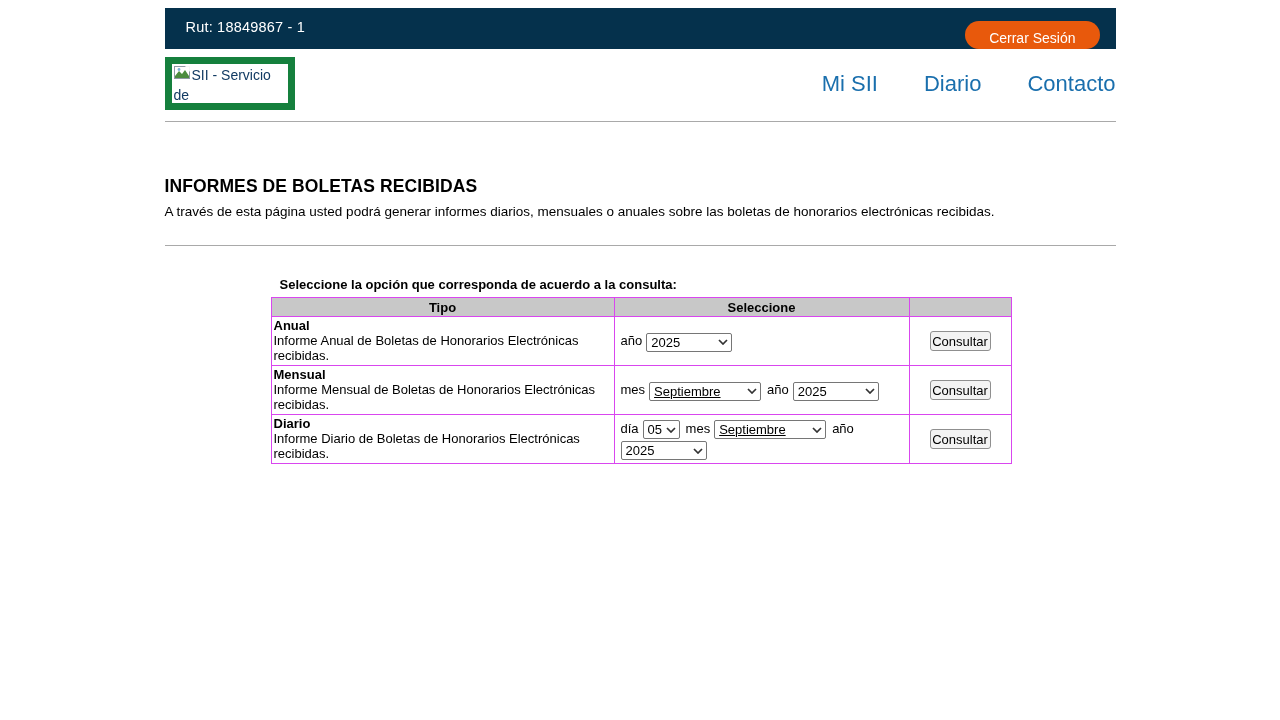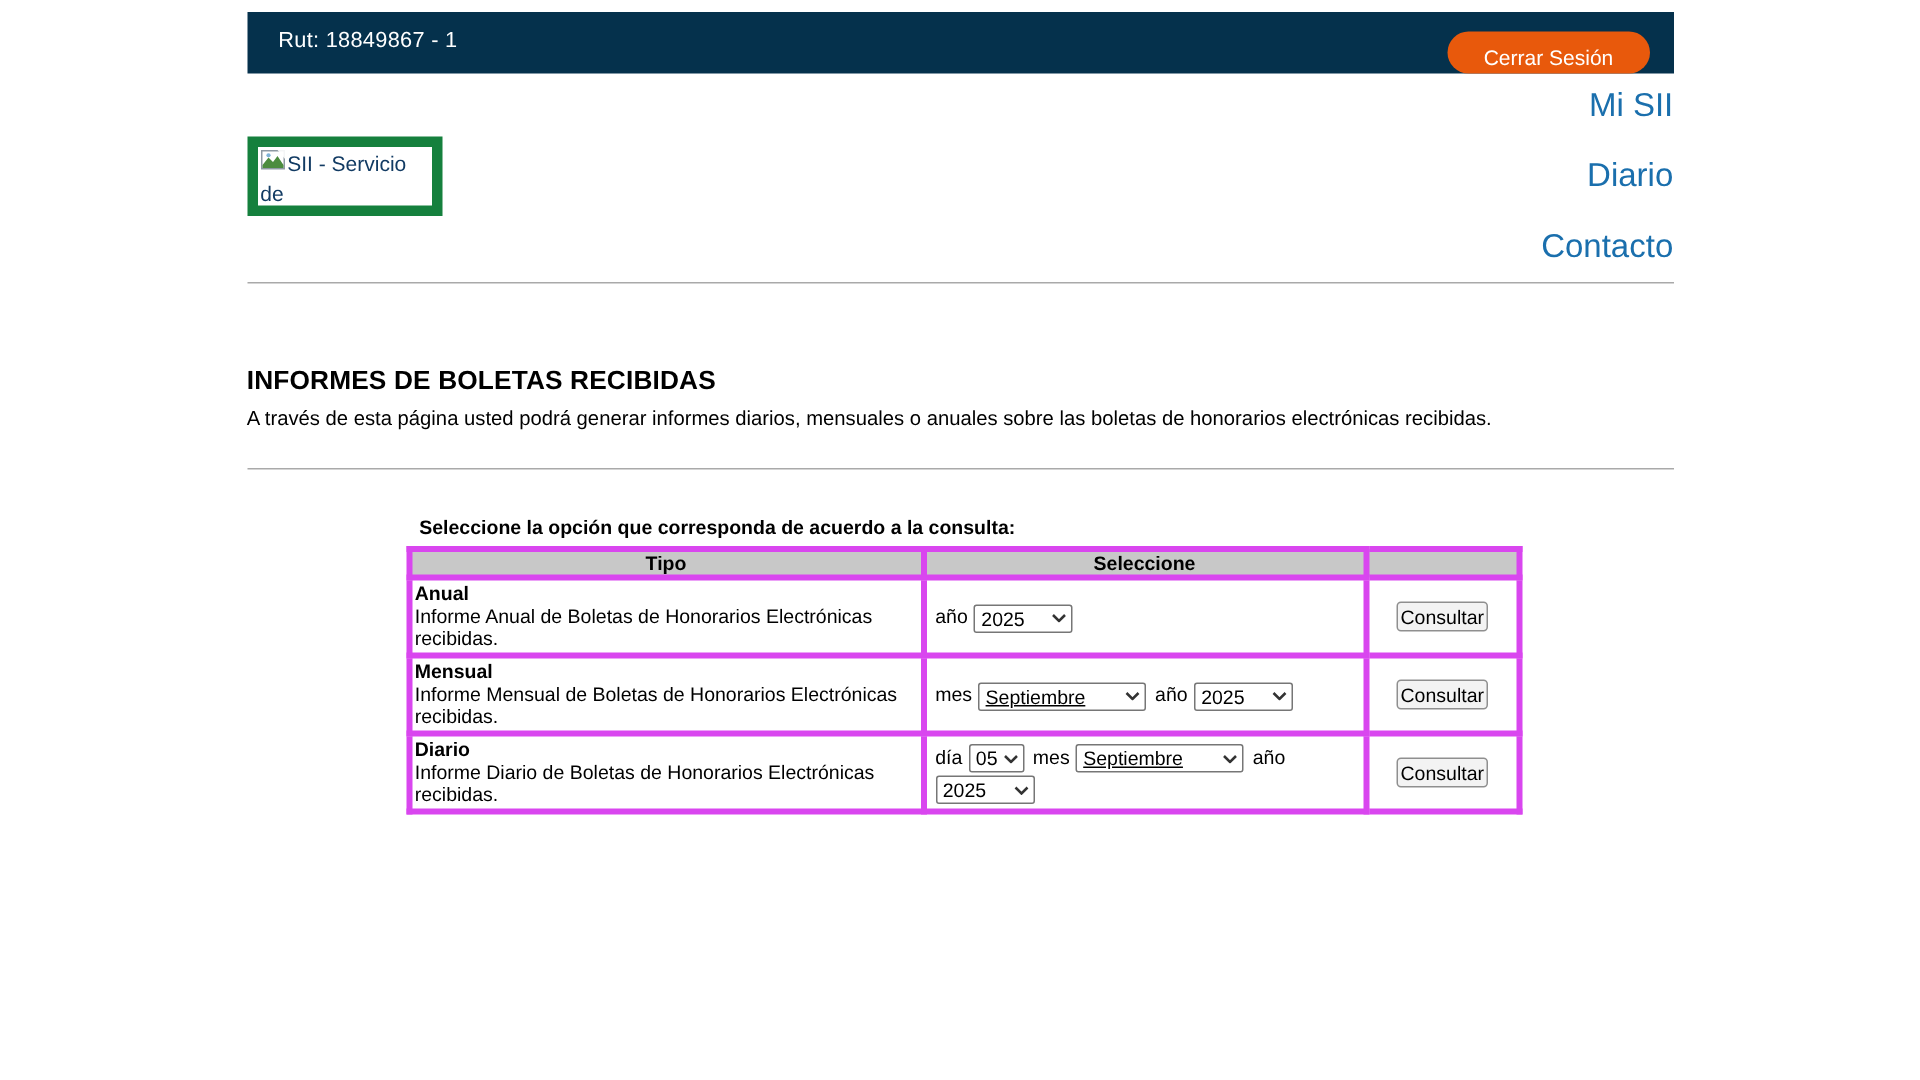--- a/index.html
+++ b/index.html
@@ -37,42 +37,42 @@
   .header-row{
     display:flex;align-items:center;justify-content:space-between;
     padding:8px 0 11px 0;
   }
   .logo-box{
     width:130px;height:53px;border:7px solid #15803d;
     overflow:hidden;padding:1px 2px;cursor:pointer;
     color:var(--logo-text);font-size:14px;line-height:20px;
   }
   .broken-img-icon{vertical-align:baseline;margin-right:1px;}
-  .nav{display:flex;align-items:flex-end;gap:21px;flex-direction:column;}
+  .nav{display:flex;align-items:flex-end;gap:46px;}
   .nav a{
     color:var(--link);text-decoration:none;font-size:22px;cursor:pointer;
   }
   .header-divider{border:none;border-top:1px solid #a9a9a9;margin:0;}
 
   
   .page-title{
     margin:54px 0 0 0;font-size:17.5px;font-weight:bold;letter-spacing:.1px;
   }
   .page-desc{margin:7px 0 0 0;font-size:13.5px;}
   .section-divider{border:none;border-top:1px solid #a9a9a9;margin:26px 0 0 0;}
 
   .prompt{
     margin:31px 0 5px 115px;font-size:13px;font-weight:bold;
   }
 
   table.report-table{
     margin-left:106px;width:740px;border-collapse:collapse;
     font-size:13px;table-layout:fixed;
   }
-  .report-table th,.report-table td{border:4px solid #d946ef;}
+  .report-table th,.report-table td{border:1px solid #d946ef;}
   .report-table th{
     background:var(--th-bg);height:19px;font-size:13px;font-weight:bold;
     text-align:center;padding:0;
   }
   col.c-tipo{width:343px;}
   col.c-sel{width:295px;}
   col.c-btn{width:102px;}
   td.cell-tipo{vertical-align:top;padding:1px 3px 2px 2px;line-height:15px;}
   td.cell-tipo .row-type{font-weight:bold;}
   td.cell-controls{vertical-align:middle;padding:2px 2px 2px 6px;line-height:21px;}
@@ -82,21 +82,21 @@
   tr.r3{height:48px;}
 
   .ctrl-label{margin-right:4px;}
   .select{
     display:inline-flex;align-items:center;justify-content:space-between;
     height:19px;border:1px solid #767676;border-radius:2px;background:#fff;
     padding:0 3px 0 4px;font-size:13px;vertical-align:middle;
     margin-right:6px;cursor:pointer;
   }
   .select:last-child{margin-right:0;}
-  .sel-w-year{width:66px;}
+  .sel-w-year{width:86px;}
   .sel-w-month{width:112px;text-decoration:underline;}
   .sel-w-day{width:37px;}
   .chev{flex:0 0 auto;margin-left:3px;display:block;}
 
   .consultar-btn{
     width:61px;height:20px;font-size:13px;font-family:inherit;
     background:#f3f3f3;border:1px solid #8f8f8f;border-radius:3px;
     cursor:pointer;padding:0;line-height:17px;color:#000;
   }
 </style>

